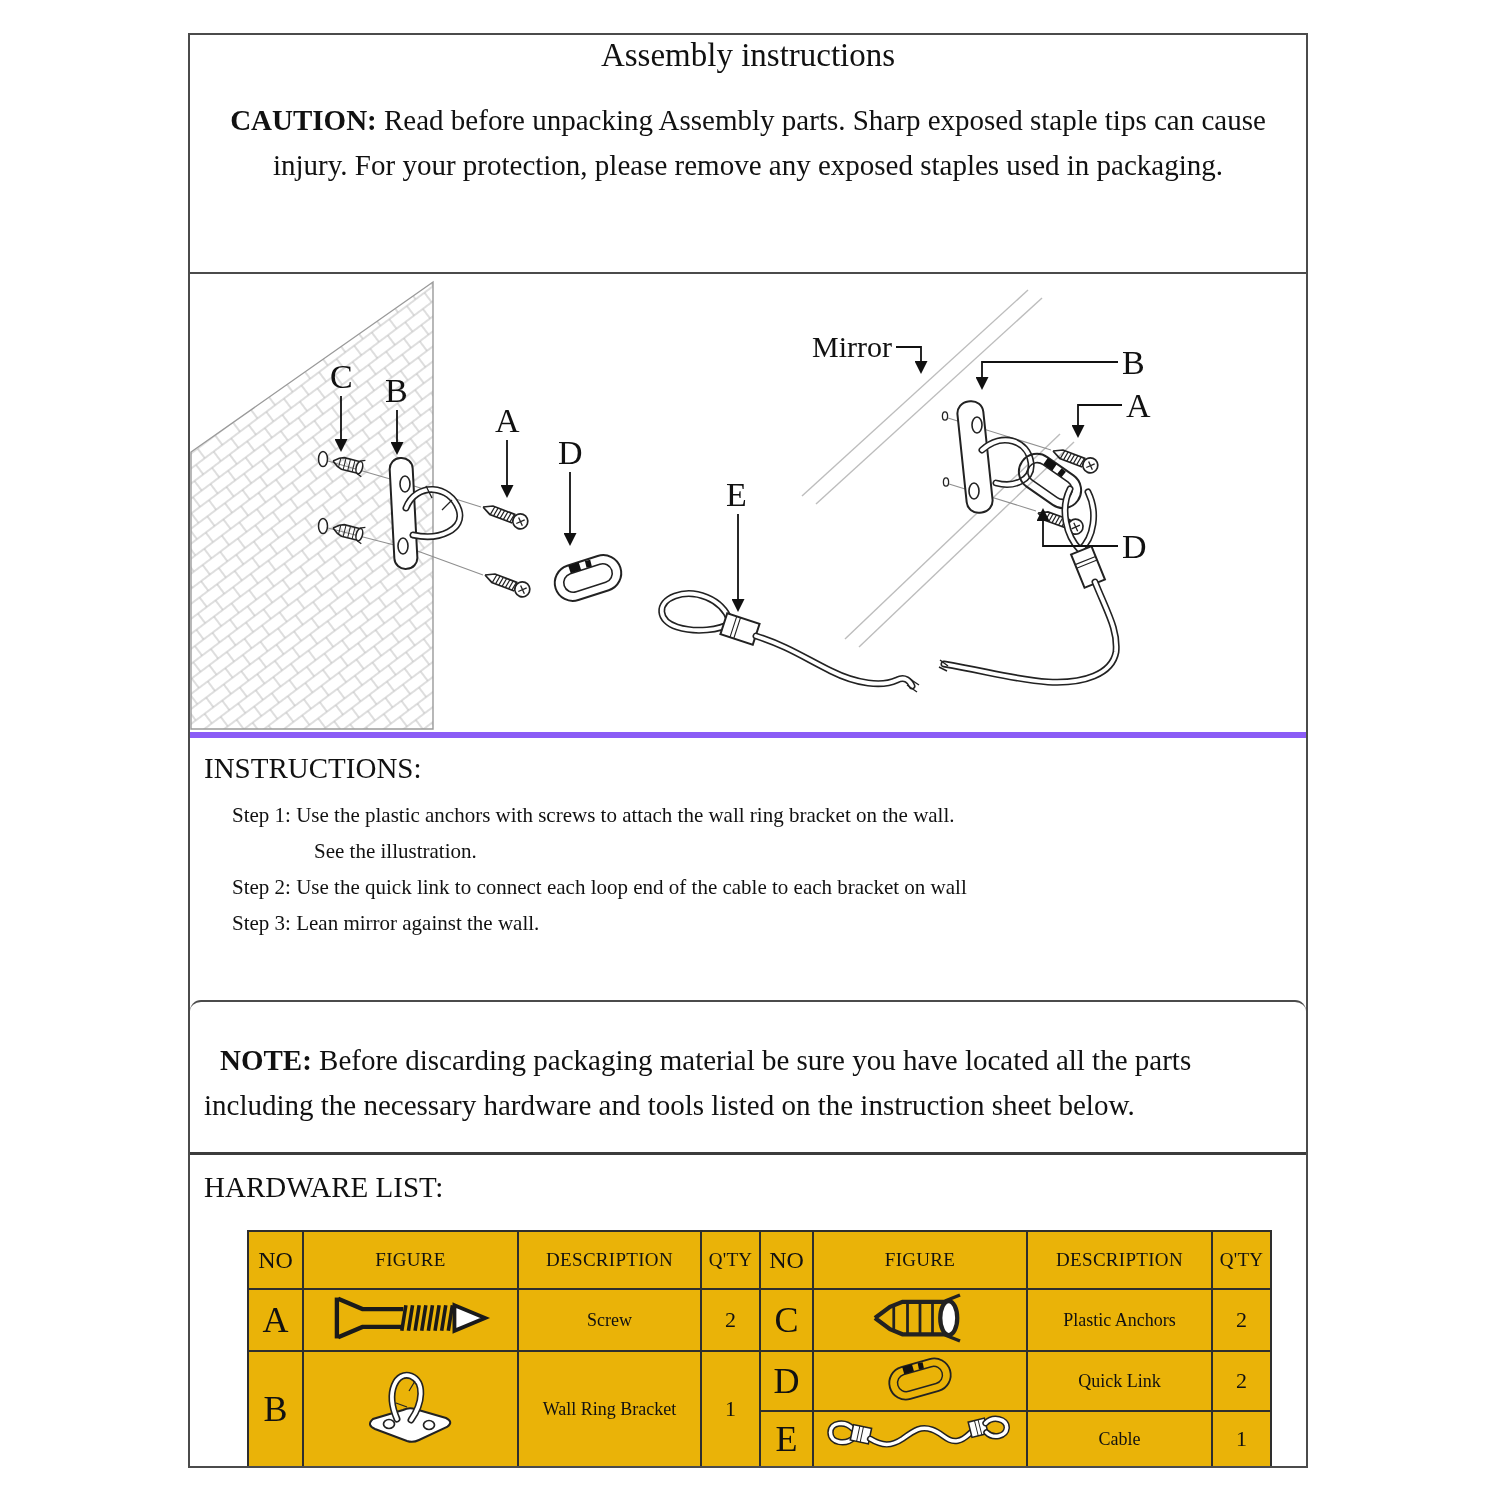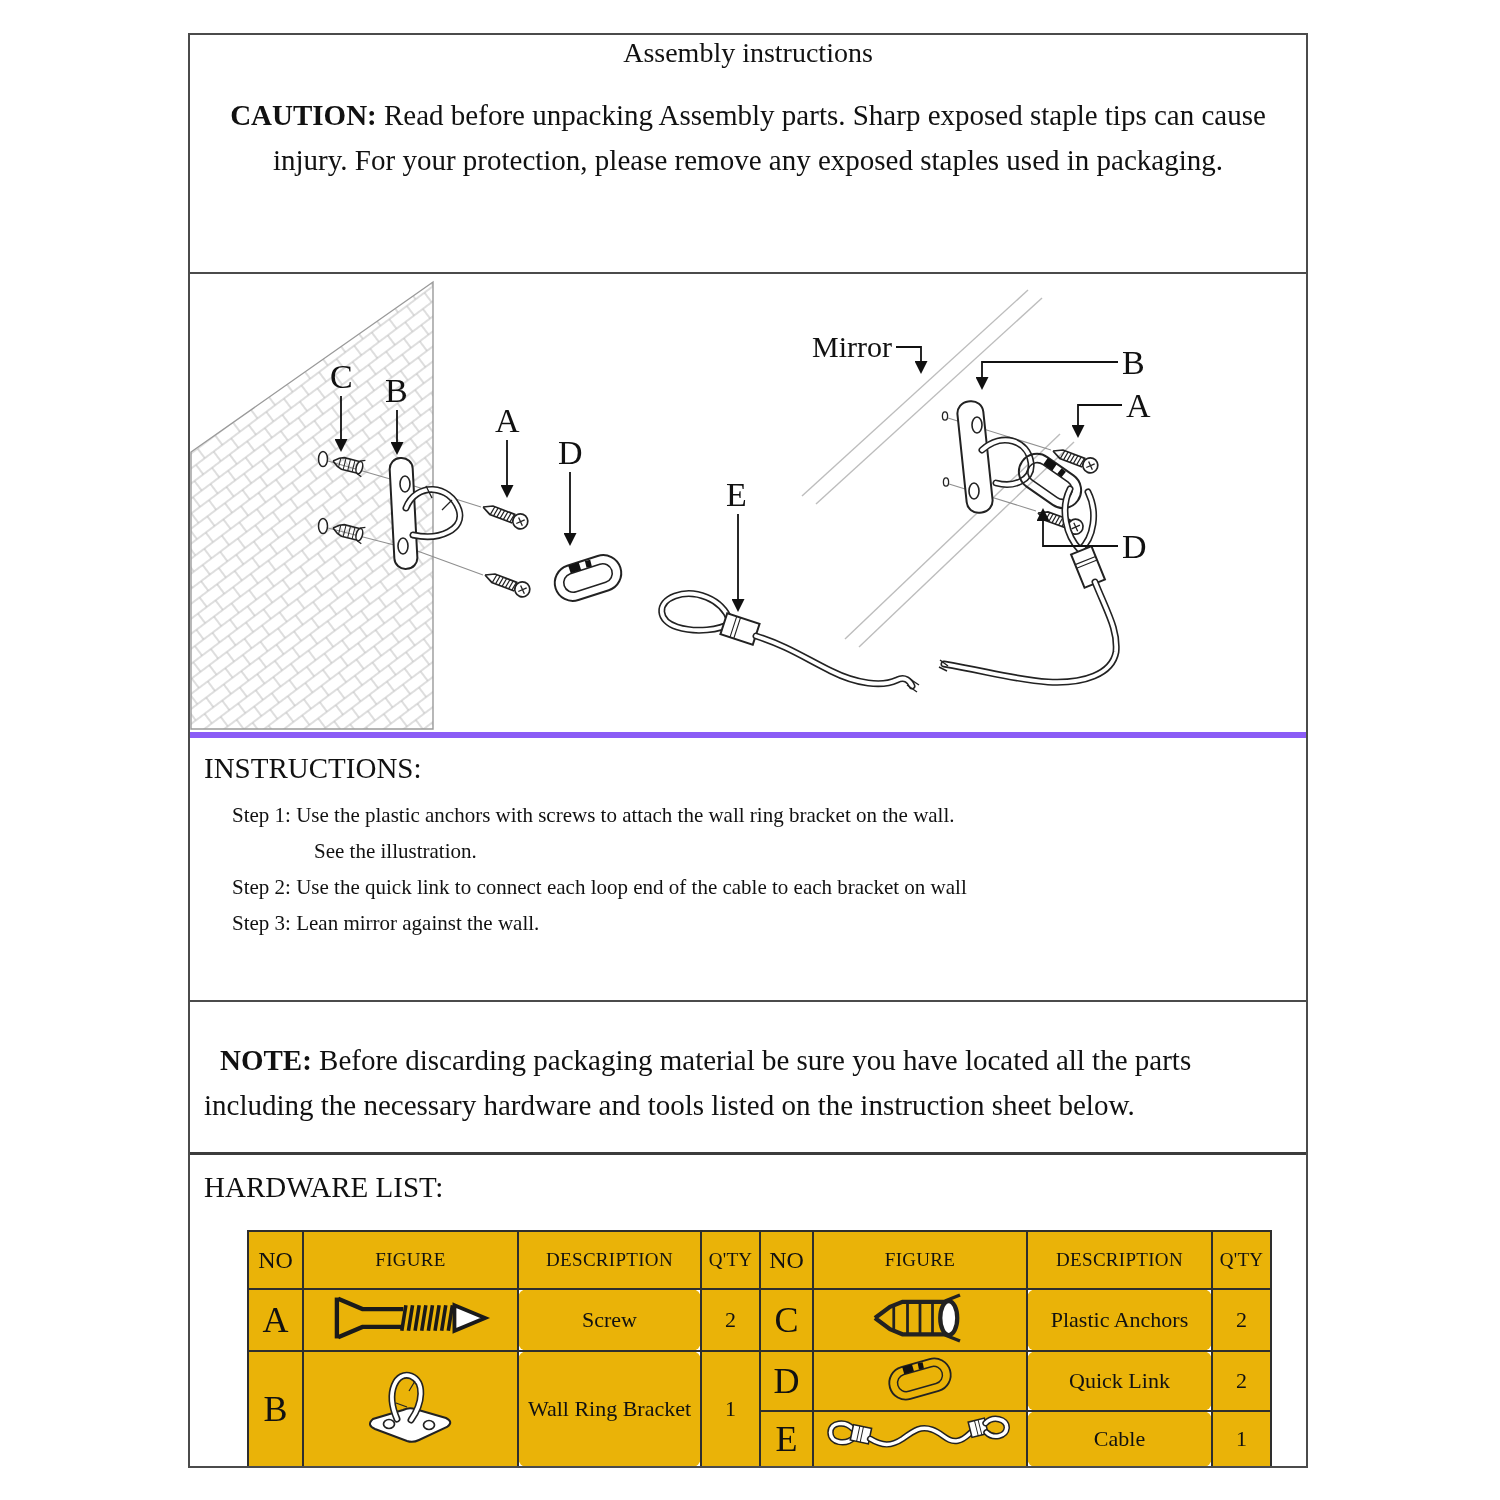--- a/index.html
+++ b/index.html
@@ -9,25 +9,25 @@
     -webkit-font-smoothing:antialiased;
   }
   .doc{
     position:absolute;left:188px;top:33px;width:1120px;height:1435px;
     border:2px solid #4b4b4b;box-sizing:border-box;background:#fff;
   }
   .sec{box-sizing:border-box;overflow:hidden;position:relative;}
   #sec-header{height:237px;}
   #sec-diagram{height:460px;border-top:2px solid #4b4b4b;}
   #sec-instructions{height:268px;border-top:6px solid #8b5cf6;}
-  #sec-note{height:152px;border-top:2px solid #4b4b4b;}
+  #sec-note{height:152px;border-top:2px solid #4b4b4b;border-radius:11px;}
   #sec-hardware{height:314px;border-top:3px solid #3c3c3c;}
 
   .title{text-align:center;font-size:42px;font-weight:bold;margin:14px 0 0 0;letter-spacing:.5px;}
-  .subtitle{text-align:center;font-size:28px;margin:2px 0 0 0;}
+  .subtitle{text-align:center;font-size:33px;margin:2px 0 0 0;}
   .caution{font-size:29px;text-align:center;width:1064px;margin:24px auto 0;line-height:1.55;}
   .caution .cl{font-weight:bold;}
 
   #sec-diagram svg{display:block;}
 
   #sec-instructions{padding:14px 12px 0;}
   .ins-heading{font-size:29px;margin:0 0 12px 2px;}
   .ins-line{font-size:21px;line-height:36px;padding-left:30px;}
   .ins-line.cont{padding-left:112px;}
 
@@ -35,21 +35,21 @@
   .note-l1{padding-left:16px;}
   .note-label{font-weight:bold;}
 
   #sec-hardware{padding:16px 12px 0;}
   .hw-heading{font-size:29px;margin:0 0 0 2px;}
   table.hw{border-collapse:collapse;margin:26px 0 0 45px;table-layout:fixed;}
   table.hw td,table.hw th{border:2px solid #2e2e2e;padding:0;text-align:center;vertical-align:middle;background:#eab308;}
   th.hw-no{font-size:24px;font-weight:normal;}
   th.hw-h{font-size:19px;font-weight:normal;letter-spacing:.3px;}
   td.letter{font-size:36px;}
-  td.desc{font-size:22px;text-align:left;padding-left:13px;border-radius:9px;}
+  td.desc{font-size:18px;text-align:left;padding-left:13px;}
   td.qty{font-size:22px;}
   tr.hrow{height:58px;}
   tr.r1{height:62px;}
   tr.r2{height:56px;}
   tr.r3{height:56px;}
 
   
   .t1{fill:none;stroke:#222;stroke-width:7;stroke-linecap:round;}
   .t2{fill:none;stroke:#fff;stroke-width:3.8;stroke-linecap:round;}
   .thin{stroke:#8f8f8f;stroke-width:1.1;fill:none;}

